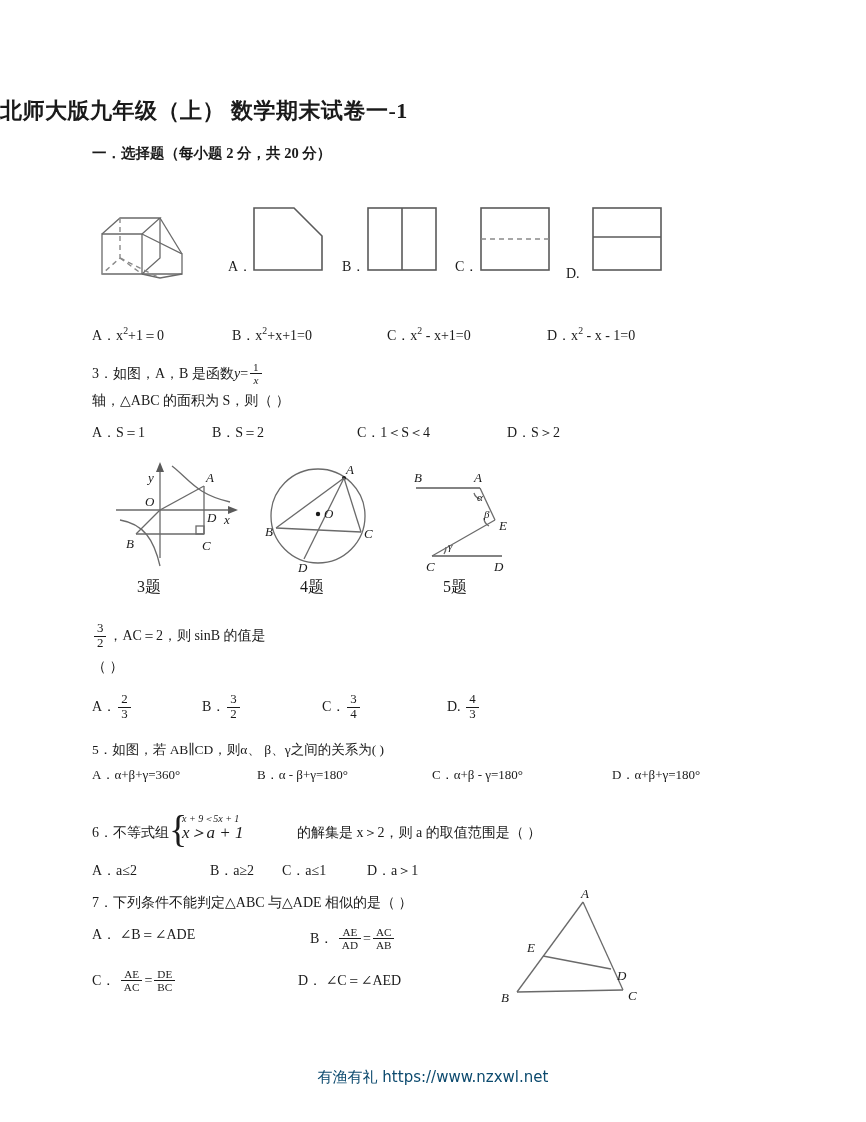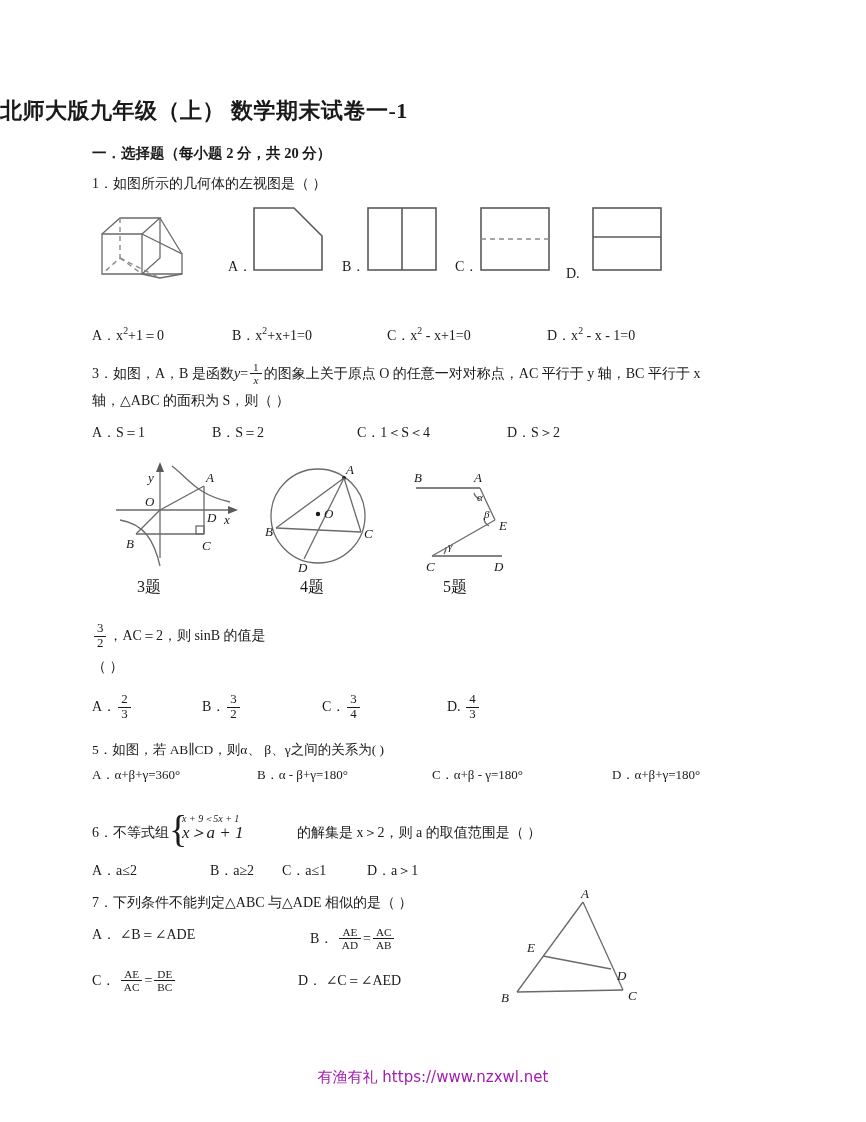--- a/index.html
+++ b/index.html
@@ -68,40 +68,39 @@
   .fig {
     position: absolute;
   }
   .watermark {
     position: absolute;
     left: 0;
     top: 1068px;
     width: 866px;
     text-align: center;
     font-size: 15px;
-    color: #a21caf;
+    color: #0c4a6e;
     font-family: "DejaVu Sans", sans-serif;
   }
   svg { display: block; overflow: visible; }
   .stroke { stroke: #5a5a5a; fill: none; stroke-width: 1.6; }
   .stroke-thin { stroke: #6a6a6a; fill: none; stroke-width: 1.3; }
   .dash { stroke: #8a8a8a; fill: none; stroke-width: 1.4; stroke-dasharray: 5 4; }
   .lbl { font-family: "Liberation Serif", serif; font-style: italic; font-size: 13px; fill: #1a1a1a; }
   .lbl-sm { font-family: "Liberation Serif", serif; font-style: italic; font-size: 11px; fill: #1a1a1a; }
 </style>
 </head>
 <body>
 
 <div class="page">
 
   <div class="doc-title">北师大版九年级（上） 数学期末试卷一-1</div>
 
   <div class="section-head">一．选择题（每小题 2 分，共 20 分）</div>
 
-  <div class="q" style="left:92px; top:173px;">1．如图所示的几何体的左视图是（      ）</div>
 
   <div class="fig" style="left:96px; top:200px;">
     <svg width="95" height="82" viewBox="0 0 95 82">
       <polygon class="stroke-thin" points="6,34 6,74 46,74 46,34"></polygon>
       <polyline class="stroke-thin" points="6,34 24,18 64,18 46,34"></polyline>
       <polyline class="stroke-thin" points="46,74 64,58 64,18"></polyline>
       <polyline class="stroke-thin" points="46,34 86,54 86,74 46,74"></polyline>
       <polyline class="stroke-thin" points="64,18 86,54"></polyline>
       <polyline class="stroke-thin" points="86,74 64,78 46,74"></polyline>
       <polyline class="dash" points="24,18 24,58 6,74"></polyline>
@@ -139,21 +138,21 @@
       <rect class="stroke" x="2" y="2" width="68" height="62"></rect>
       <line class="stroke" x1="2" y1="31" x2="70" y2="31"></line>
     </svg>
   </div>
 
   <div class="opts" style="left:92px; top:325px;">
     <span class="opt" style="width:140px;">A．x<span class="sup">2</span>+1＝0</span><span class="opt" style="width:155px;">B．x<span class="sup">2</span>+x+1=0</span><span class="opt" style="width:160px;">C．x<span class="sup">2</span> - x+1=0</span><span class="opt">D．x<span class="sup">2</span> - x - 1=0</span>
   </div>
 
   <div class="q" style="left:92px; top:361px;">
-    <span>3．如图，A，B 是函数</span><span class="ital">y</span>=<span class="frac small"><span class="num">1</span><span class="den ital">x</span></span><span>的图象上关于原点 O 的任意一对对称点，AC 平行于 y 轴，BC 平行于 x</span>
+    <span>3．如图，A，B 是函数</span><span class="ital">y</span>=<span class="frac small"><span class="num">1</span><span class="den ital">x</span></span>
   </div>
   <div class="q" style="left:92px; top:390px;">轴，△ABC 的面积为 S，则（      ）</div>
   <div class="opts" style="left:92px; top:424px;">
     <span class="opt" style="width:120px;">A．S＝1</span><span class="opt" style="width:145px;">B．S＝2</span><span class="opt" style="width:150px;">C．1＜S＜4</span><span class="opt">D．S＞2</span>
   </div>
 
   <div class="fig" style="left:112px; top:458px;">
     <svg width="130" height="115" viewBox="0 0 130 115">
       <line class="stroke-thin" x1="48" y1="100" x2="48" y2="10"></line>
       <polygon fill="#5a5a5a" points="48,4 44,14 52,14"></polygon>

